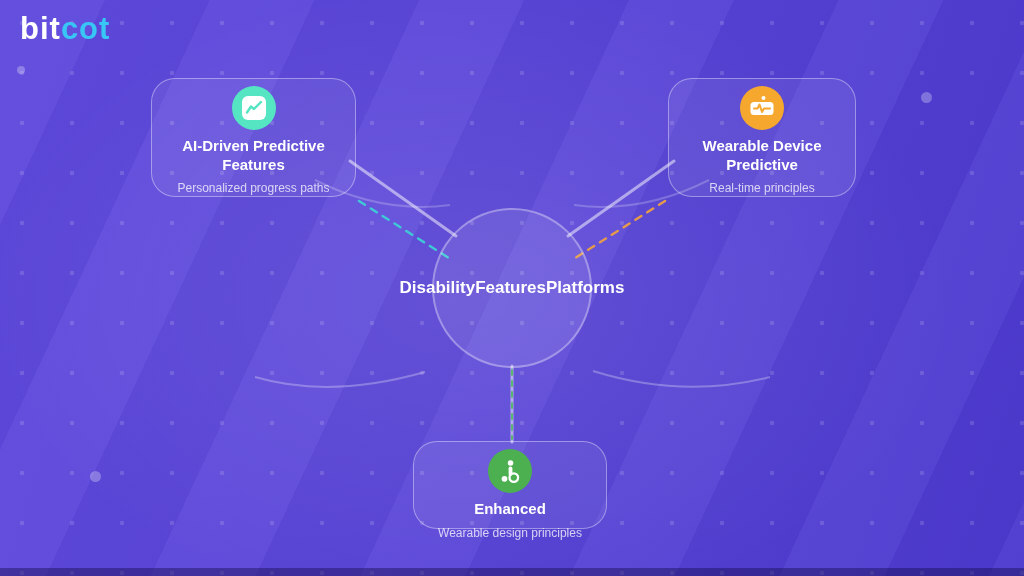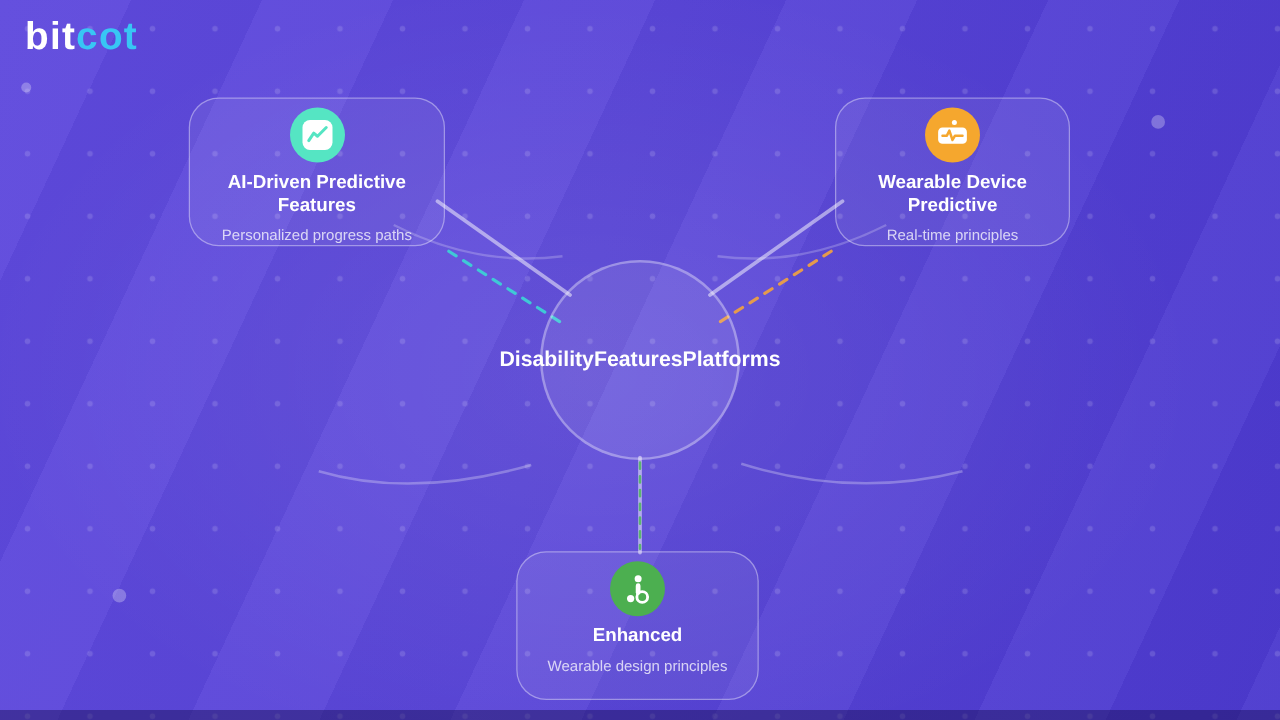--- a/index.html
+++ b/index.html
@@ -75,21 +75,21 @@
     position: absolute;
     border-radius: 24px;
     background: rgba(255,255,255,0.07);
     border: 1.6px solid rgba(255,255,255,0.38);
     display: flex; flex-direction: column; align-items: center;
     padding-top: 7px;
     color: #fff; text-align: center;
   }
   .card-left   { left: 151px; top: 78px;  width: 205px; height: 119px; }
   .card-right  { left: 668px; top: 78px;  width: 188px; height: 119px; }
-  .card-bottom { left: 413px; top: 441px; width: 194px; height: 119px; }
+  .card-bottom { left: 413px; top: 441px; width: 194px; height: 88px; }
 
   .icon-circle {
     width: 44px; height: 44px; border-radius: 50%;
     display: flex; align-items: center; justify-content: center;
     margin-bottom: 7px;
     flex: 0 0 auto;
   }
   .icon-teal   { background: #55e5c3; }
   .icon-orange { background: #f5a72e; }
   .icon-green  { background: #4caf50; }

